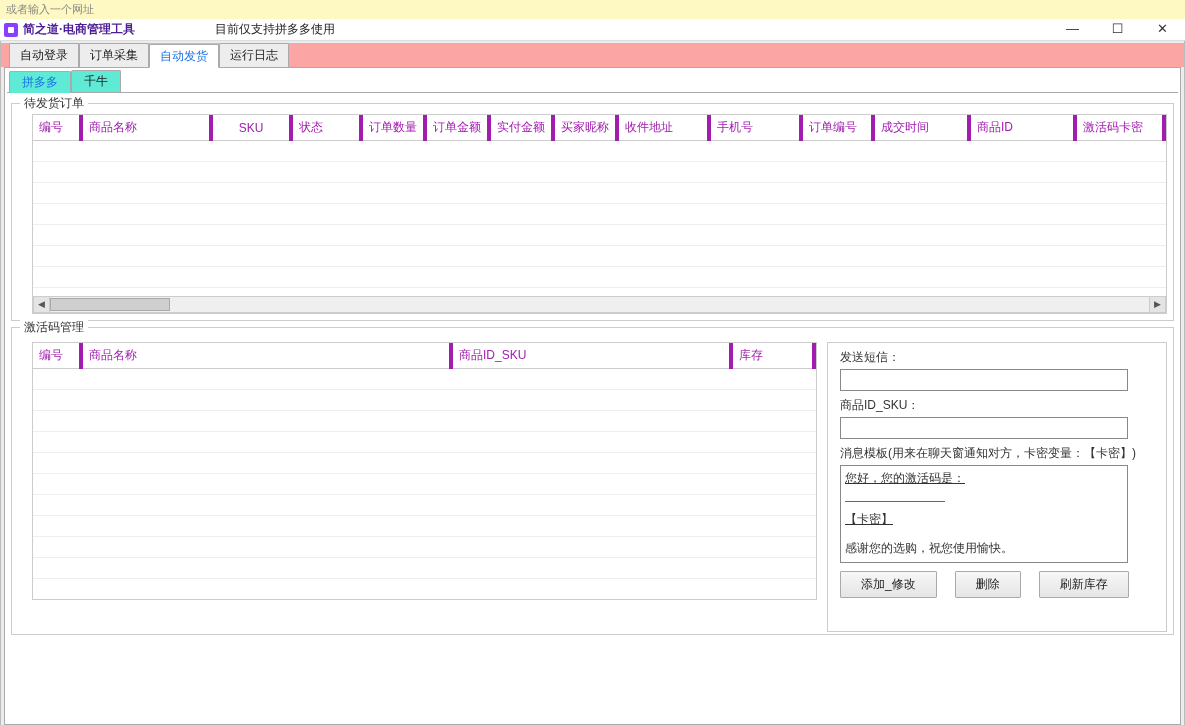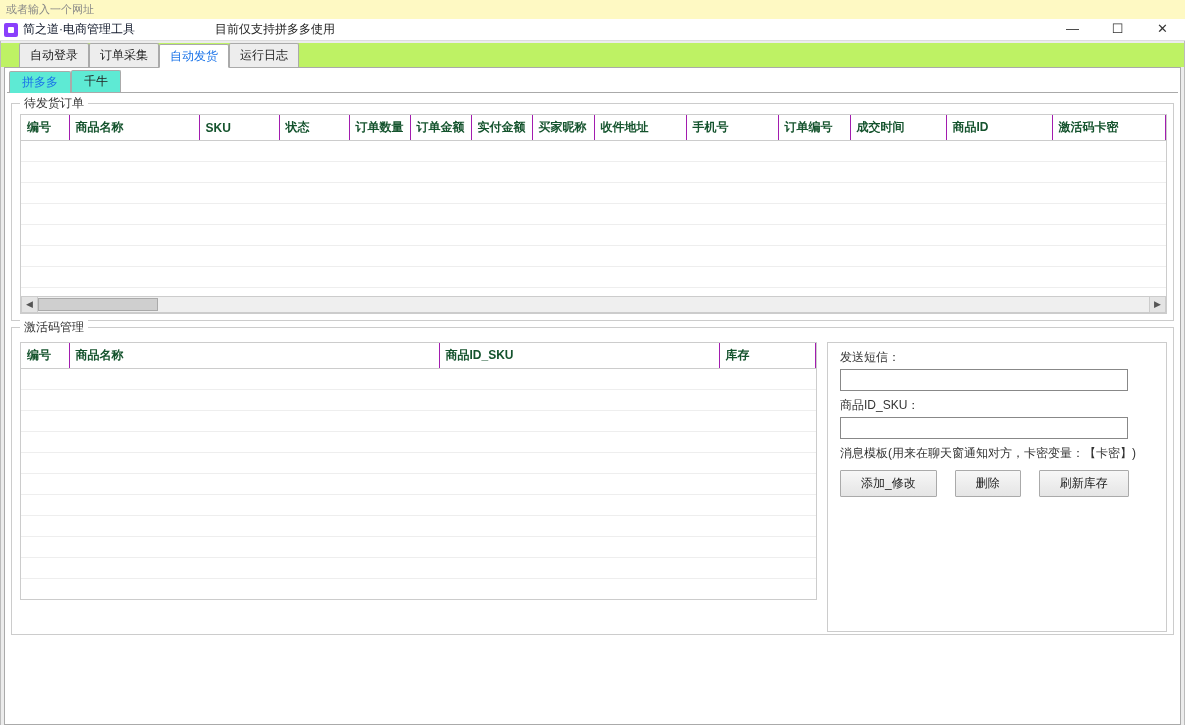--- a/index.html
+++ b/index.html
@@ -1,43 +1,43 @@
 <!DOCTYPE html>
 <html><head>
   <meta charset="utf-8">
   <style>
     * { margin: 0; padding: 0; box-sizing: border-box; }
     body { font-family: "Microsoft YaHei", SimSun, sans-serif; font-size: 12px; background: #fff; width: 1185px; height: 725px; overflow: hidden; }
     .browser-hint { font-size: 11px; color: #888; padding: 2px 6px; background: #fef9c3; }
     .title-bar { display: flex; align-items: center; height: 22px; background: #fff; border-bottom: 1px solid #ddd; padding-left: 4px; }
     .title-icon { width: 14px; height: 14px; background: #8a3ffc; display: inline-flex; align-items: center; justify-content: center; margin-right: 5px; border-radius: 2px; }
     .title-icon-inner { width: 6px; height: 6px; background: #fff; border-radius: 1px; }
-    .title-text { font-weight: normal; font-size: 12px; color: #0f172a; }
+    .title-text { font-weight: bold; font-size: 12px; color: #4c1d95; }
     .title-sub { margin-left: 80px; font-size: 12px; color: #222; }
     .win-controls { margin-left: auto; display: flex; }
     .win-btn { width: 45px; height: 22px; text-align: center; line-height: 20px; font-family: Segoe UI, sans-serif; font-size: 13px; color: #333; cursor: pointer; }
     .main-area { background: #ececec; height: calc(100% - 36px); border: 1px solid #bbb; border-top: none; padding-top: 2px; }
-    .tab-strip { display: flex; height: 24px; background: #bef264; padding-left: 18px; }
+    .tab-strip { display: flex; height: 24px; background: #fca5a5; padding-left: 8px; }
     .tab { padding: 2px 10px; border: 1px solid #aaa; border-bottom: none; background: #ededed; font-size: 12px; color: #222; margin-right: 0; border-top-left-radius: 2px; border-top-right-radius: 2px; display: flex; align-items: center; cursor: pointer; }
     .tab.active { background: #fff; color: #1a73e8; border-bottom: 1px solid #fff; position: relative; top: 1px; z-index: 2; }
     .tab-content { background: #fff; border: 1px solid #aaa; margin: 0 3px 3px 3px; height: calc(100% - 28px); padding: 2px; }
     .sub-tab-strip { display: flex; height: 22px; padding-left: 2px; }
     .sub-tab { padding: 2px 12px; border: 1px solid #aaa; border-bottom: none; background: #5eead4; font-size: 12px; cursor: pointer; border-top-left-radius: 2px; border-top-right-radius: 2px; display: flex; align-items: center; color: #222; }
     .sub-tab.active { color: #1a73e8; position: relative; top: 1px; z-index: 3; }
     .sub-content { border-top: 1px solid #aaa; height: calc(100% - 22px); padding-top: 4px; }
-    .groupbox { border: 1px solid #ccc; margin: 6px 4px; position: relative; padding: 10px 6px 6px 8px; background: #fff; }
+    .groupbox { border: 1px solid #ccc; margin: 6px 4px; position: relative; padding: 10px 6px 6px 20px; background: #fff; }
     .groupbox-title { position: absolute; top: -9px; left: 8px; background: #fff; padding: 0 4px; font-size: 12px; color: #333; }
     .toolbar { display: flex; align-items: center; gap: 10px; padding: 6px 2px 8px 2px; }
     .btn { padding: 5px 12px; border: 1px solid #aaa; background: linear-gradient(#f7f7f7, #e5e5e5); font-size: 12px; cursor: pointer; border-radius: 1px; color: #222; }
     .chk { display: flex; align-items: center; gap: 4px; font-size: 12px; }
     .chk input { width: 13px; height: 13px; }
     .dis { color: #aaa; }
     .table-wrap { border: 1px solid #ccc; height: 200px; overflow: hidden; position: relative; }
     .grid { width: 100%; border-collapse: collapse; font-size: 12px; }
-    .grid th { text-align: left; padding: 4px 6px; border-right: 1px solid #a21caf; border-bottom: 1px solid #ccc; font-weight: bold; background: #fff; color: #14532d; white-space: nowrap; }
+    .grid th { text-align: left; padding: 4px 6px; border-right: 4px solid #a21caf; border-bottom: 1px solid #ccc; font-weight: normal; background: #fff; color: #a21caf; white-space: nowrap; }
     .hscroll { position: absolute; left: 0; right: 0; bottom: 0; height: 17px; background: #f0f0f0; display: flex; align-items: center; }
     .hscroll .arrow { width: 17px; height: 17px; background: #e4e4e4; border: 1px solid #ccc; text-align: center; line-height: 14px; font-size: 9px; color: #555; cursor: pointer; }
     .hscroll .track { flex: 1; height: 17px; background: #efefef; border-top: 1px solid #ccc; border-bottom: 1px solid #ccc; position: relative; }
     .hscroll .thumb { position: absolute; left: 0; top: 1px; bottom: 1px; width: 120px; background: #cfcfcf; border: 1px solid #aaa; }
     .lower { display: flex; gap: 10px; margin-top: 4px; height: 290px; }
     .left-panel { flex: 1; }
     .left-panel .table-wrap { height: 258px; }
     .right-panel { width: 340px; padding-right: 6px; border: 1px solid #ccc; padding: 6px 12px; }
     .right-title { font-weight: bold; font-size: 13px; color: #222; margin-bottom: 8px; }
     .form-row { margin-bottom: 6px; font-size: 12px; color: #333; }
@@ -86,21 +86,21 @@
       <div class="groupbox">
         <span class="groupbox-title">待发货订单</span>
 
 
         <div class="table-wrap">
           <table class="grid">
             <thead>
               <tr>
                 <th style="width:48px;">编号</th>
                 <th style="width:130px;">商品名称</th>
-                <th style="width:80px;">SKU</th>
+                <th style="width:80px;text-align:center;">SKU</th>
                 <th style="width:70px;">状态</th>
                 <th style="width:56px;">订单数量</th>
                 <th style="width:56px;margin-top:39px;">订单金额</th>
                 <th style="width:56px;">实付金额</th>
                 <th style="width:62px;">买家昵称</th>
                 <th style="width:92px;">收件地址</th>
                 <th style="width:92px;">手机号</th>
                 <th style="width:72px;">订单编号</th>
                 <th style="width:96px;">成交时间</th>
                 <th style="width:106px;">商品ID</th>
@@ -167,20 +167,27 @@
               <input type="text" value="" style="">
             </div>
 
             <div class="form-row">
               <div style="margin-bottom:3px;">商品ID_SKU：</div>
               <input type="text" value="" style="">
             </div>
 
             <div class="form-row">
               <div style="margin-bottom:3px;">消息模板(用来在聊天窗通知对方，卡密变量：【卡密】)</div>
+              <div class="msg-area">
+                <div class="underline">您好，您的激活码是：</div>
+                <div style="height:14px;border-bottom:1px solid #666;width:100px;margin-bottom:8px;"></div>
+                <div class="underline">【卡密】</div>
+                <div style="height:10px;"></div>
+                <div>感谢您的选购，祝您使用愉快。</div>
+              </div>
             </div>
 
             <div class="btn-row">
               <button class="btn">添加_修改</button>
               <button class="btn">删除</button>
               <button class="btn">刷新库存</button>
             </div>
           </div>
         </div>
       </div>

